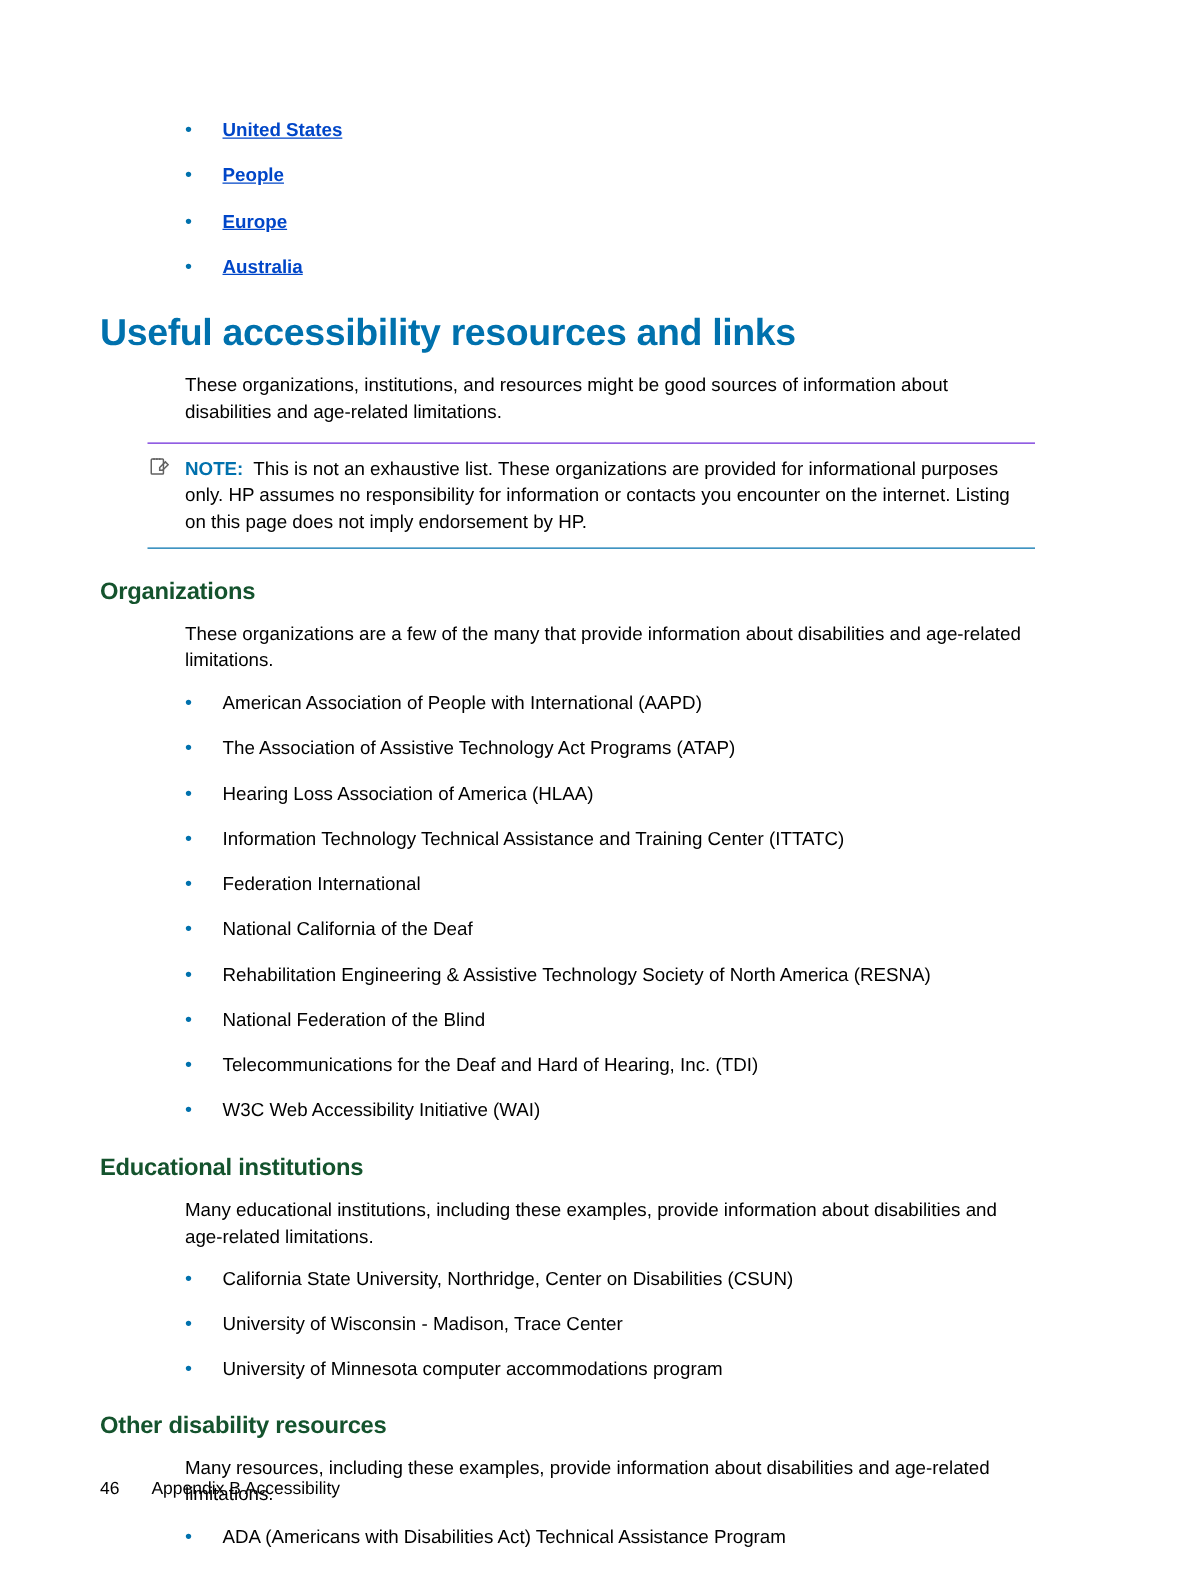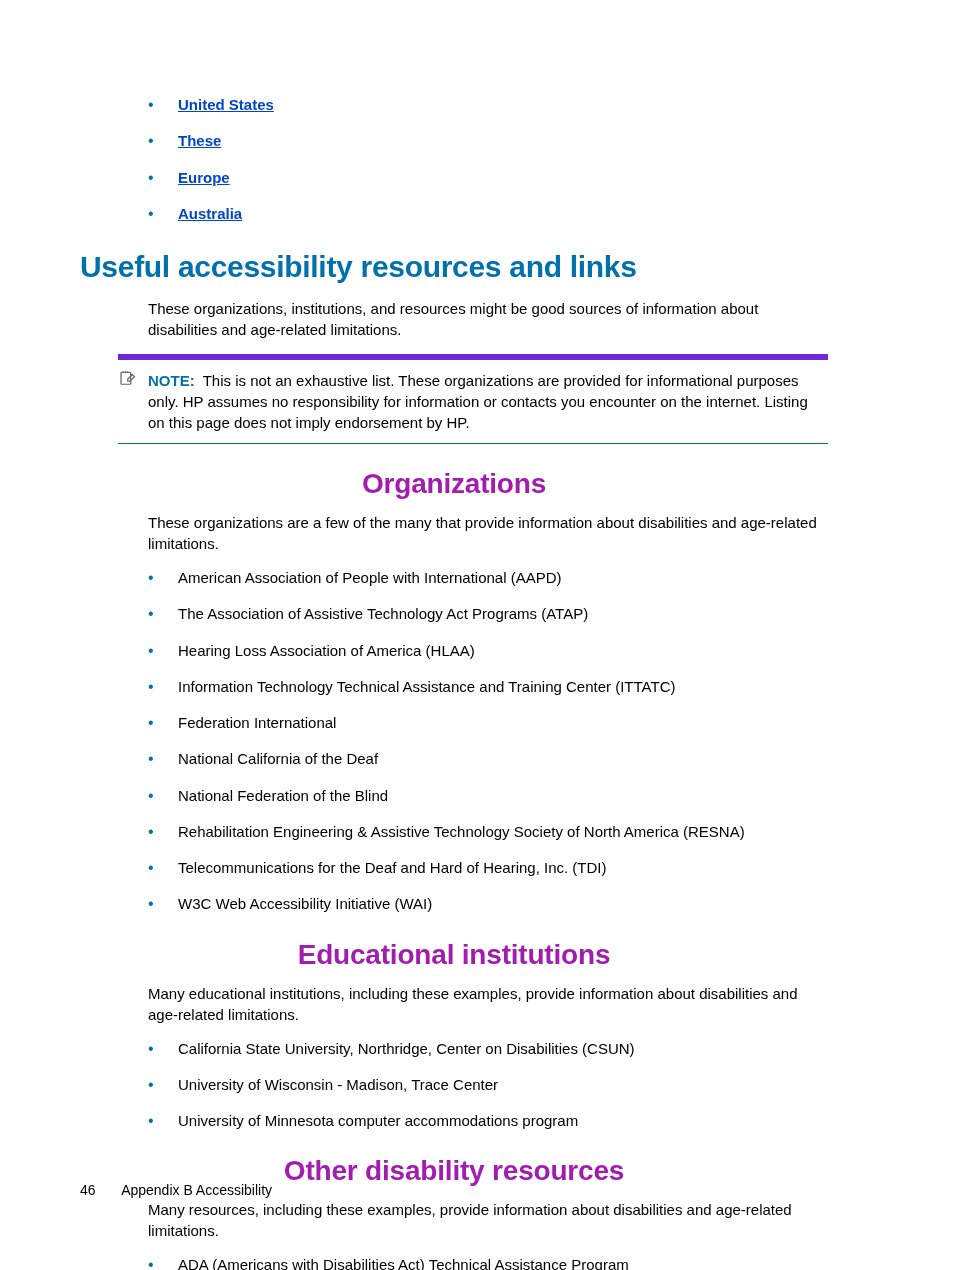--- a/index.html
+++ b/index.html
@@ -48,35 +48,34 @@
     font-weight: 600;
   }
   h1.section {
     color: #0071ad;
     font-size: 30px;
     font-weight: 700;
     margin: 26px 0 14px -68px;
     letter-spacing: -0.3px;
   }
   h2.sub {
-    color: #a21caf;
-    font-size: 28px;
+    color: #14532d;
+    font-size: 19px;
     font-weight: 700;
     margin: 24px 0 12px -68px;
     letter-spacing: -0.2px;
-    text-align: center;
   }
   p.body {
     font-size: 15px;
     line-height: 1.4;
     margin: 0 0 14px 0;
     font-weight: 500;
   }
   .note-box {
-    border-top: 6px solid #6d28d9;
+    border-top: 1px solid #6d28d9;
     border-bottom: 1px solid #0071ad;
     padding: 10px 0 10px 0;
     margin: 14px 0 18px -30px;
     font-size: 15px;
     line-height: 1.4;
     position: relative;
     font-weight: 500;
   }
   .note-box .note-inner {
     padding-left: 30px;
@@ -106,21 +105,21 @@
   }
 </style>
 </head>
 <body>
 
 <div class="page">
   <div class="content">
 
     <ul class="links">
       <li><a class="link" href="#">United States</a></li>
-      <li><a class="link" href="#">These</a></li>
+      <li><a class="link" href="#">People</a></li>
       <li><a class="link" href="#">Europe</a></li>
       <li><a class="link" href="#">Australia</a></li>
     </ul>
 
     <h1 class="section">Useful accessibility resources and links</h1>
 
     <p class="body">These organizations, institutions, and resources might be good sources of information about disabilities and age-related limitations.</p>
 
     <div class="note-box">
       <span class="note-icon">
@@ -137,22 +136,22 @@
 
     <h2 class="sub">Organizations</h2>
     <p class="body">These organizations are a few of the many that provide information about disabilities and age-related limitations.</p>
     <ul class="plain">
       <li>American Association of People with International (AAPD)</li>
       <li>The Association of Assistive Technology Act Programs (ATAP)</li>
       <li>Hearing Loss Association of America (HLAA)</li>
       <li>Information Technology Technical Assistance and Training Center (ITTATC)</li>
       <li>Federation International</li>
       <li>National California of the Deaf</li>
+      <li>Rehabilitation Engineering &amp; Assistive Technology Society of North America (RESNA)</li>
       <li>National Federation of the Blind</li>
-      <li>Rehabilitation Engineering &amp; Assistive Technology Society of North America (RESNA)</li>
       <li>Telecommunications for the Deaf and Hard of Hearing, Inc. (TDI)</li>
       <li>W3C Web Accessibility Initiative (WAI)</li>
     </ul>
 
     <h2 class="sub">Educational institutions</h2>
     <p class="body">Many educational institutions, including these examples, provide information about disabilities and age-related limitations.</p>
     <ul class="plain">
       <li>California State University, Northridge, Center on Disabilities (CSUN)</li>
       <li>University of Wisconsin - Madison, Trace Center</li>
       <li>University of Minnesota computer accommodations program</li>

